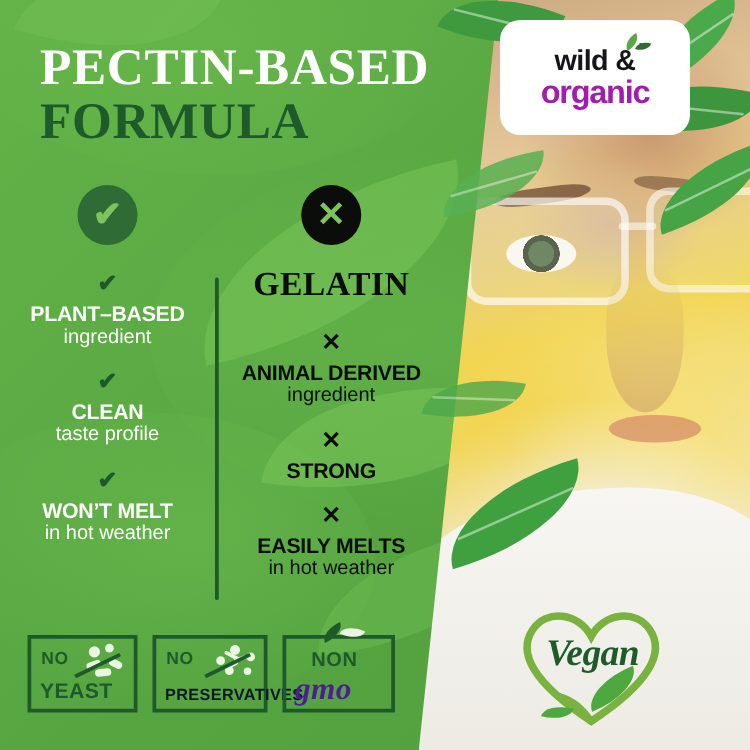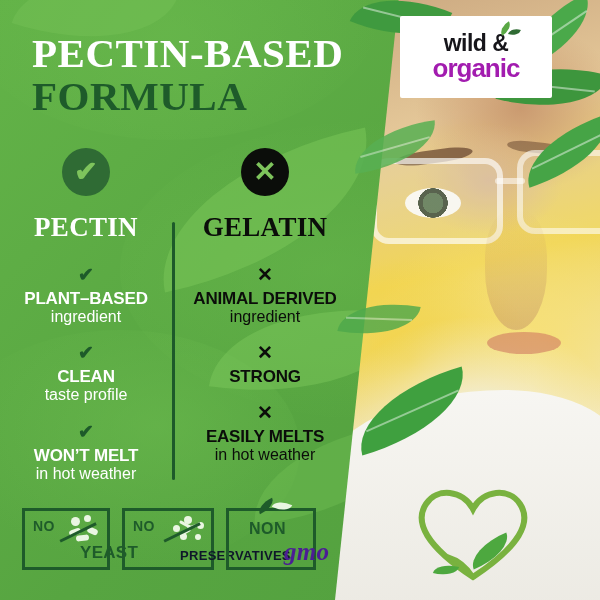--- a/index.html
+++ b/index.html
@@ -66,22 +66,22 @@
   .dl7 { width:78px; height:38px; left:340px; top:300px; transform:rotate(10deg);  background:#4da84b; opacity:.8; }
 
   
   .title-wrap { position:absolute; left:32px; top:32px; width:350px; }
   .title-1 { font-family:"Liberation Serif", serif; font-weight:bold; font-size:41px;
              color:#ffffff; letter-spacing:.5px; line-height:1.06; }
   .title-2 { font-family:"Liberation Serif", serif; font-weight:bold; font-size:41px;
              color:#1e5b2a; letter-spacing:.5px; line-height:1.06; }
 
   
-  .logo-box { position:absolute; left:400px; top:16px; width:152px; height:82px;
-              background:#fff; border-radius:2px; display:flex; flex-direction:column;
+  .logo-box { position:absolute; left:400px; top:16px; width:152px; height:92px;
+              background:#fff; border-radius:16px; display:flex; flex-direction:column;
               align-items:center; justify-content:center; }
   .logo-l1 { position:relative; font-size:23px; font-weight:bold; color:#16151a; letter-spacing:-.5px; line-height:1; }
   .logo-l2 { position:relative; font-size:26px; font-weight:bold; color:#a21caf; letter-spacing:-1px; line-height:1.05; }
   .logo-tm { position:absolute; right:-9px; top:-3px; font-size:7px; color:#16151a; font-weight:normal; }
   .logo-leaf { position:absolute; right:-4px; top:-8px; width:13px; height:9px;
                background:#5aa845; border-radius:100% 0 100% 0; transform:rotate(-30deg); }
   .logo-leaf2 { position:absolute; right:-12px; top:-4px; width:11px; height:8px;
                 background:#2f6b33; border-radius:100% 0 100% 0; transform:rotate(18deg); }
 
   
@@ -113,21 +113,21 @@
   .no-text   { color:#0b0d0a; }
 
   
   .badges { position:absolute; left:22px; top:508px; display:flex; gap:12px; }
   .bdg { position:relative; width:88px; height:62px; border:3px solid #1e5b2a; }
   .bdg.wide { width:92px; }
   .bdg.last { width:90px; border-color:#1e5b2a; }
   .bdg-top { position:absolute; left:8px; top:7px; font-size:14px; font-weight:bold;
              color:#1e5b2a; letter-spacing:.5px; }
   .bdg-bot { position:absolute; left:7px; bottom:4px; font-size:17px; font-weight:bold;
-             letter-spacing:.3px;margin-left:48px; }
+             letter-spacing:.3px; }
   .bdg-bot.dark { color:#1e5b2a; }
   .bdg-bot.light { color:#0f172a; font-size:13px; }
   .bdg-bot.script { color:#4c1d95; font-family:"Liberation Serif", serif; font-style:italic; font-size:25px; line-height:.9; }
   .bdg-icon { position:absolute; right:6px; top:4px; width:34px; height:26px; }
   .slash { position:absolute; right:3px; top:16px; width:40px; height:2.5px; background:#1e5b2a; transform:rotate(-26deg); }
   .dot { position:absolute; border-radius:50%; background:#eaf6e2; }
   .bar { position:absolute; border-radius:4px; background:#eaf6e2; }
   .gmo-leaves { position:absolute; left:28px; top:-12px; width:36px; height:16px; }
 
   
@@ -206,21 +206,20 @@
   </div>
 
   <div class="cmp">
     <div class="divider"></div>
     <div class="cols">
 
       <div class="col left">
         <div class="badge-circle ok">
           <span class="glyph">✔</span>
         </div>
-        <div class="col-title ok">PECTIN</div>
         <div class="rows">
           <div class="row">
             <div class="tick ok">✔</div>
             <div class="r-main ok-text">PLANT–BASED</div>
             <div class="r-sub ok-text">ingredient</div>
           </div>
           <div class="row">
             <div class="tick ok">✔</div>
             <div class="r-main ok-text">CLEAN</div>
             <div class="r-sub ok-text">taste profile</div>
@@ -299,17 +298,18 @@
       <div class="bdg-bot script">gmo</div>
     </div>
 
   </div>
 
   <div class="vegan">
     <svg class="heart" viewBox="0 0 130 106">
       <path d="M65 99 C 18 68, 6 44, 18 26 C 29 9, 55 12, 65 31 C 75 12, 101 9, 112 26 C 124 44, 112 68, 65 99 Z" fill="none" stroke="#79b23f" stroke-width="6" stroke-linecap="round"></path>
       <path d="M65 99 C 58 88, 50 82, 40 79" fill="none" stroke="#79b23f" stroke-width="5" stroke-linecap="round"></path>
     </svg>
+    <div class="vegan-text">Vegan</div>
     <span class="vleaf vl1"></span>
     <span class="vleaf vl2"></span>
   </div>
 
 </div>
 
 </body></html>

